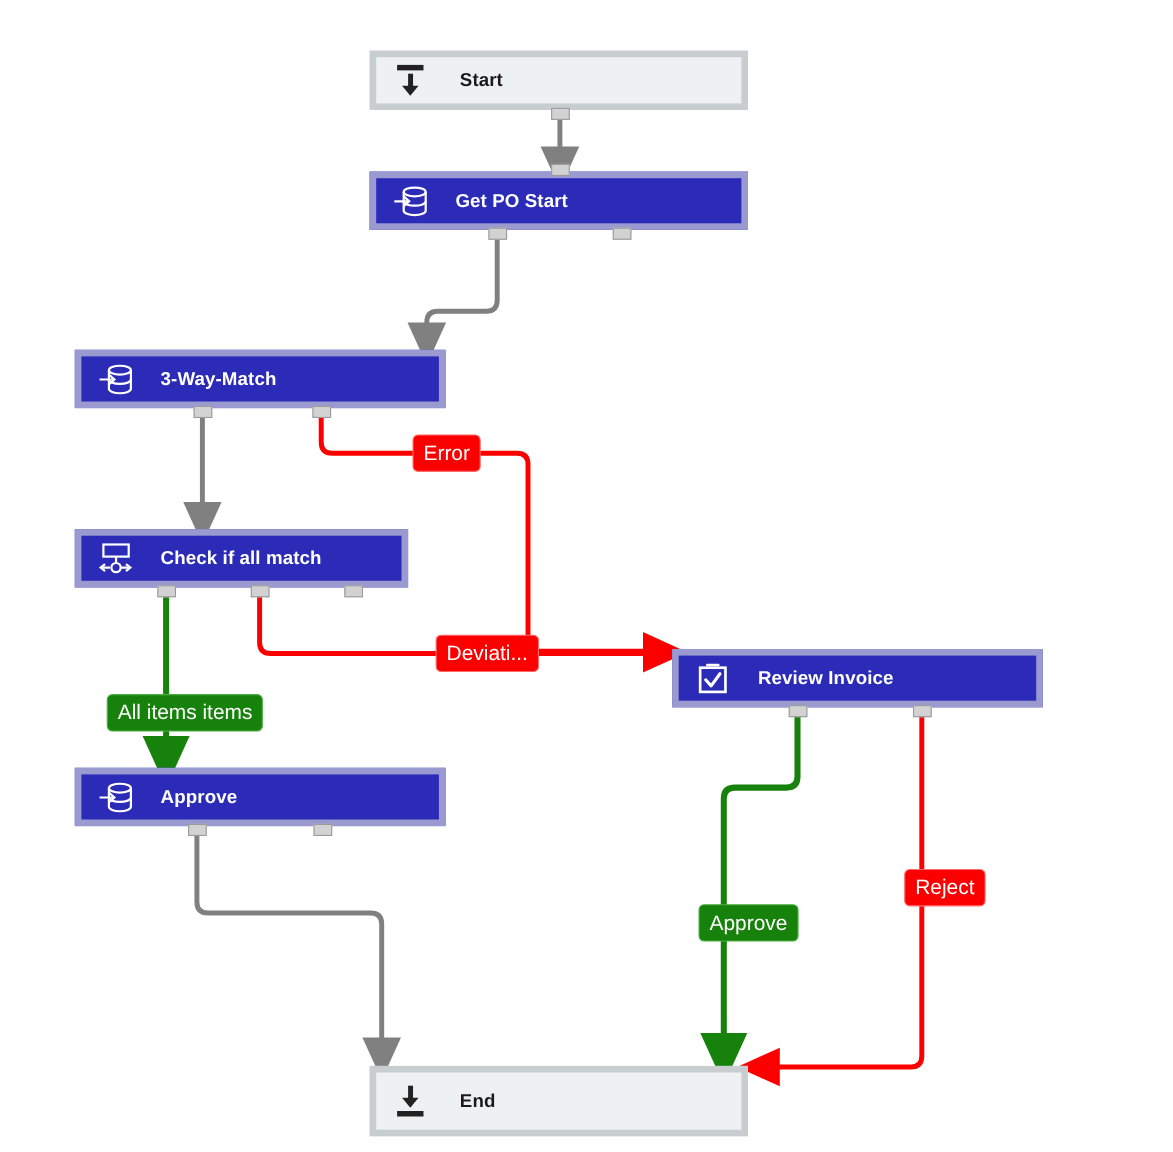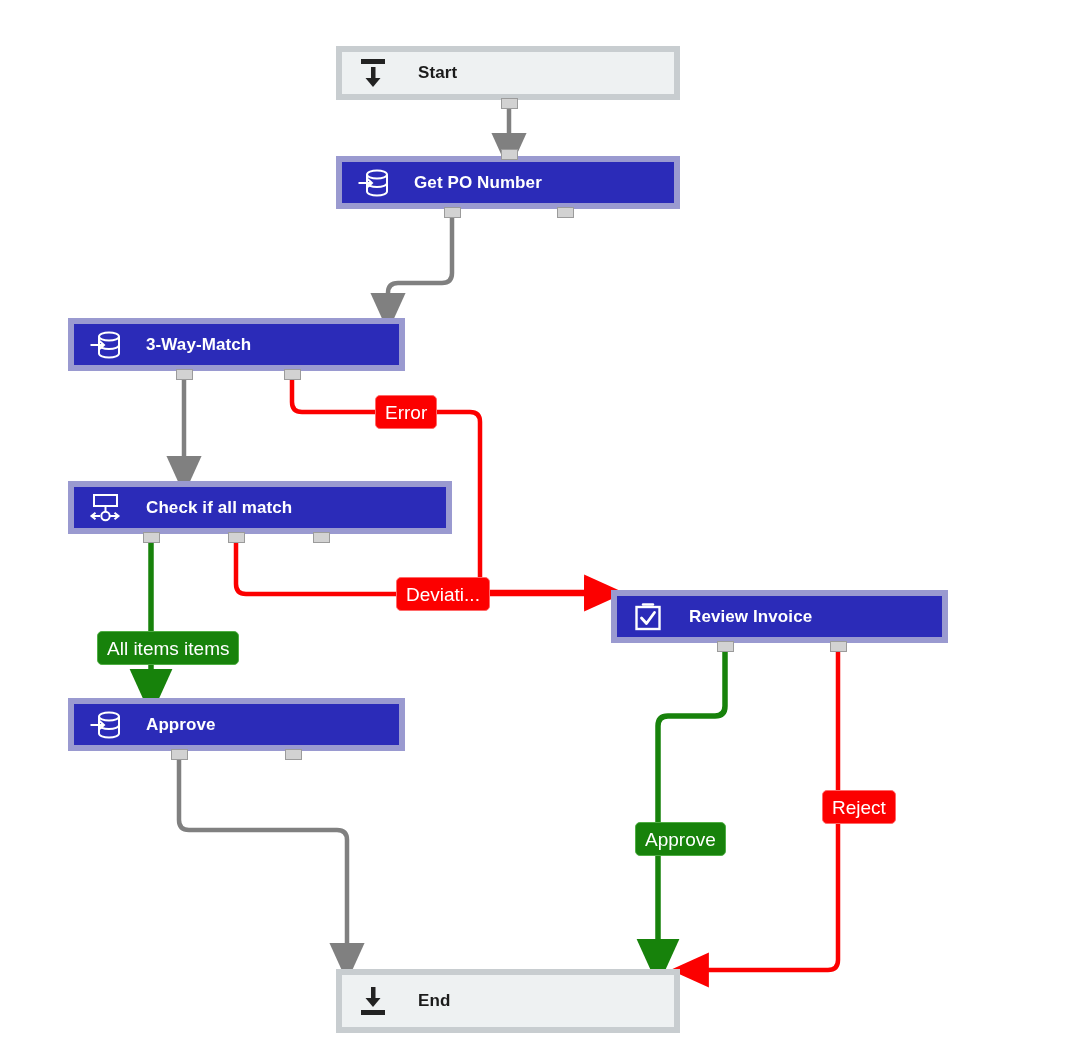--- a/index.html
+++ b/index.html
@@ -127,42 +127,42 @@
   <div class="node task" style="left:336px;top:156px;width:344px;height:53px;">
     <div class="node-icon">
       <svg width="34" height="34" viewBox="0 0 34 34">
         <ellipse cx="21" cy="8.5" rx="10" ry="4" fill="none" stroke="#fff" stroke-width="2"></ellipse>
         <path d="M11,8.5 L11,25.5 A10,4 0 0 0 31,25.5 L31,8.5" fill="none" stroke="#fff" stroke-width="2"></path>
         <path d="M11,17 A10,4 0 0 0 31,17" fill="none" stroke="#fff" stroke-width="2"></path>
         <path d="M2.5,17 L15,17" fill="none" stroke="#fff" stroke-width="2"></path>
         <path d="M11,12.5 L16,17 L11,21.5" fill="none" stroke="#fff" stroke-width="2"></path>
       </svg>
     </div>
-    <div class="node-label">Get PO Number</div>
+    <div class="node-label">Get PO Start</div>
   </div>
   <div class="handle" style="left:501px;top:149px;"></div>
   <div class="handle" style="left:444px;top:207px;"></div>
   <div class="handle" style="left:557px;top:207px;"></div>
 
   <div class="node task" style="left:68px;top:318px;width:337px;height:53px;">
     <div class="node-icon">
       <svg width="34" height="34" viewBox="0 0 34 34">
         <ellipse cx="21" cy="8.5" rx="10" ry="4" fill="none" stroke="#fff" stroke-width="2"></ellipse>
         <path d="M11,8.5 L11,25.5 A10,4 0 0 0 31,25.5 L31,8.5" fill="none" stroke="#fff" stroke-width="2"></path>
         <path d="M11,17 A10,4 0 0 0 31,17" fill="none" stroke="#fff" stroke-width="2"></path>
         <path d="M2.5,17 L15,17" fill="none" stroke="#fff" stroke-width="2"></path>
         <path d="M11,12.5 L16,17 L11,21.5" fill="none" stroke="#fff" stroke-width="2"></path>
       </svg>
     </div>
     <div class="node-label">3-Way-Match</div>
   </div>
   <div class="handle" style="left:176px;top:369px;"></div>
   <div class="handle" style="left:284px;top:369px;"></div>
 
-  <div class="node task" style="left:68px;top:481px;width:384px;height:53px;">
+  <div class="node task" style="left:68px;top:481px;width:303px;height:53px;">
     <div class="node-icon">
       <svg width="34" height="34" viewBox="0 0 34 34">
         <rect x="6" y="4" width="23" height="11" fill="none" stroke="#fff" stroke-width="2"></rect>
         <path d="M17.5,15 L17.5,21" stroke="#fff" stroke-width="2"></path>
         <circle cx="17.5" cy="25" r="4.2" fill="none" stroke="#fff" stroke-width="2"></circle>
         <path d="M12,25 L4,25" stroke="#fff" stroke-width="2"></path>
         <path d="M7.5,21.8 L3.5,25 L7.5,28.2" fill="none" stroke="#fff" stroke-width="2"></path>
         <path d="M22,25 L30,25" stroke="#fff" stroke-width="2"></path>
         <path d="M26.5,21.8 L30.5,25 L26.5,28.2" fill="none" stroke="#fff" stroke-width="2"></path>
       </svg>

